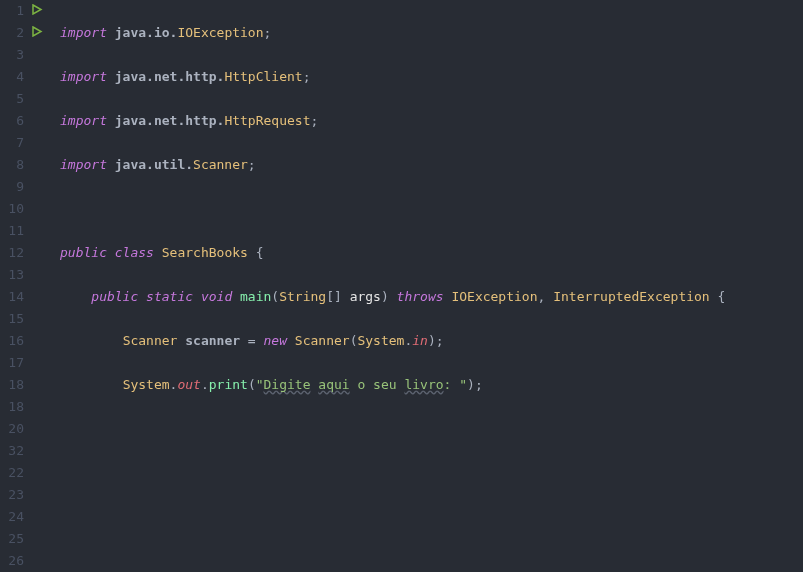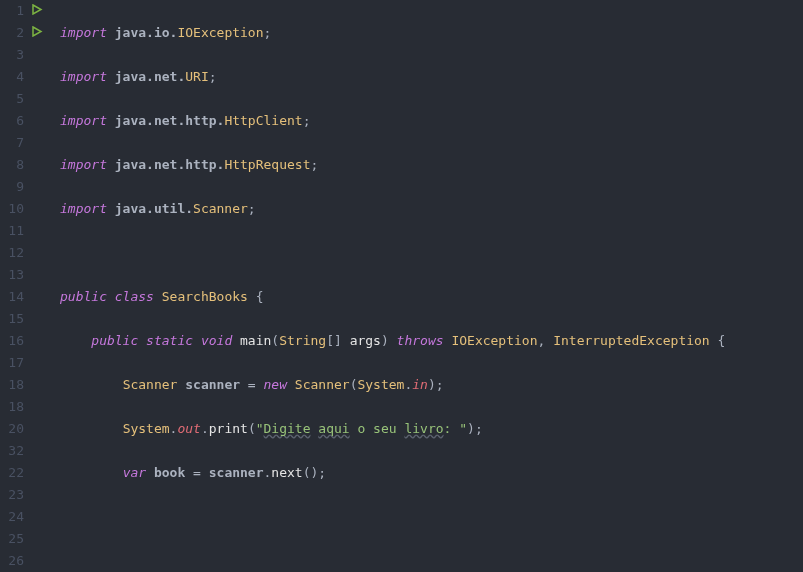--- a/index.html
+++ b/index.html
@@ -36,21 +36,21 @@
 .code {
   flex: 1;
   padding-left: 8px;
   white-space: pre;
 }
 .code-line { height: 22px; position: relative; }
 .kw { color: #c678dd; font-style: italic; }
 .pkg { color: #abb2bf; font-weight: bold; }
 .cls { color: #e5c07b; }
 .cls-i { color: #e5c07b; font-style: italic; }
-.fn { color: #e5e5e5; }
+.fn { color: #86efac; }
 .str { color: #98c379; }
 .var { color: #e5e5e5; }
 .op { color: #abb2bf; }
 .pn { color: #abb2bf; }
 .static-f { color: #e06c75; font-style: italic; }
 .underline { text-decoration: underline wavy #5c6370; text-decoration-skip-ink: none; }
 </style>
 </head>
 <body>
 
@@ -112,30 +112,28 @@
     <div class="line-num"></div>
     <div class="line-num"></div>
     <div class="line-num"></div>
     <div class="line-num"></div>
     <div class="line-num"></div>
     <div class="line-num"></div>
   </div>
 
   <div class="code">
 <div class="code-line"><span class="kw">import</span><span class="pkg"> java.io.</span><span class="cls">IOException</span><span class="pn">;</span></div>
-<div class="code-line"><span class="kw">import</span><span class="pkg"> java.net.</span><span class="cls">URI</span><span class="pn">;</span></div>
 <div class="code-line"><span class="kw">import</span><span class="pkg"> java.net.http.</span><span class="cls">HttpClient</span><span class="pn">;</span></div>
 <div class="code-line"><span class="kw">import</span><span class="pkg"> java.net.http.</span><span class="cls">HttpRequest</span><span class="pn">;</span></div>
 <div class="code-line"><span class="kw">import</span><span class="pkg"> java.util.</span><span class="cls">Scanner</span><span class="pn">;</span></div>
 <div class="code-line"></div>
 <div class="code-line"><span class="kw">public</span><span> </span><span class="kw">class</span><span> </span><span class="cls">SearchBooks</span><span class="pn"> {</span></div>
 <div class="code-line"><span>    </span><span class="kw">public</span><span> </span><span class="kw">static</span><span> </span><span class="kw">void</span><span> </span><span class="fn">main</span><span class="pn">(</span><span class="cls">String</span><span class="pn">[] </span><span class="var">args</span><span class="pn">)</span><span class="kw"> throws </span><span class="cls">IOException</span><span class="pn">,</span><span class="cls"> InterruptedException</span><span class="pn"> {</span></div>
 <div class="code-line"><span>        </span><span class="cls">Scanner</span><span class="pkg"> scanner</span><span class="op"> = </span><span class="kw">new </span><span class="cls">Scanner</span><span class="pn">(</span><span class="cls">System</span><span class="pn">.</span><span class="static-f">in</span><span class="pn">)</span><span class="pn">;</span></div>
 <div class="code-line"><span>        </span><span class="cls">System</span><span class="pn">.</span><span class="static-f">out</span><span class="pn">.</span><span class="fn">print</span><span class="pn">(</span><span class="str">"</span><span class="str underline">Digite</span><span class="str"> </span><span class="str underline">aqui</span><span class="str"> o seu </span><span class="str underline">livro</span><span class="str">: "</span><span class="pn">)</span><span class="pn">;</span></div>
-<div class="code-line"><span>        </span><span class="kw">var</span><span class="pkg"> book</span><span class="op"> = </span><span class="pkg">scanner</span><span class="pn">.</span><span class="fn">next</span><span class="pn">()</span><span class="pn">;</span></div>
 <div class="code-line"></div>
 
 
 
 
 
 
 
 
 

